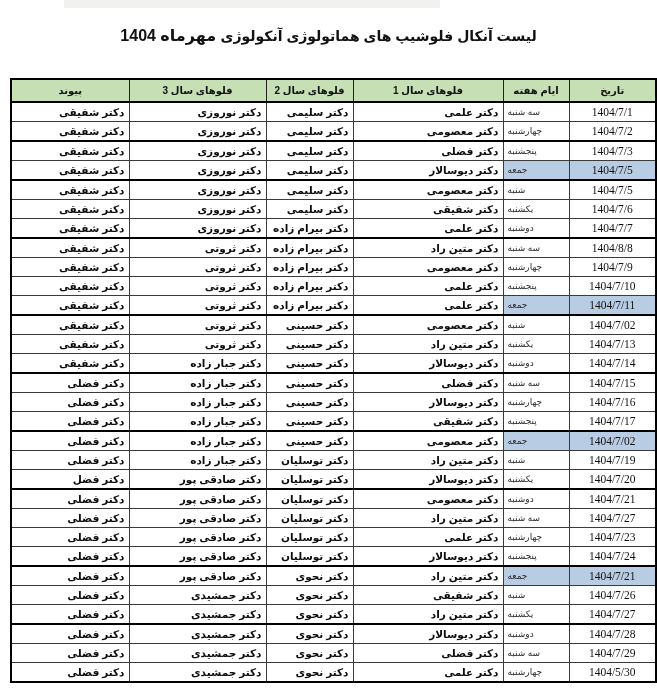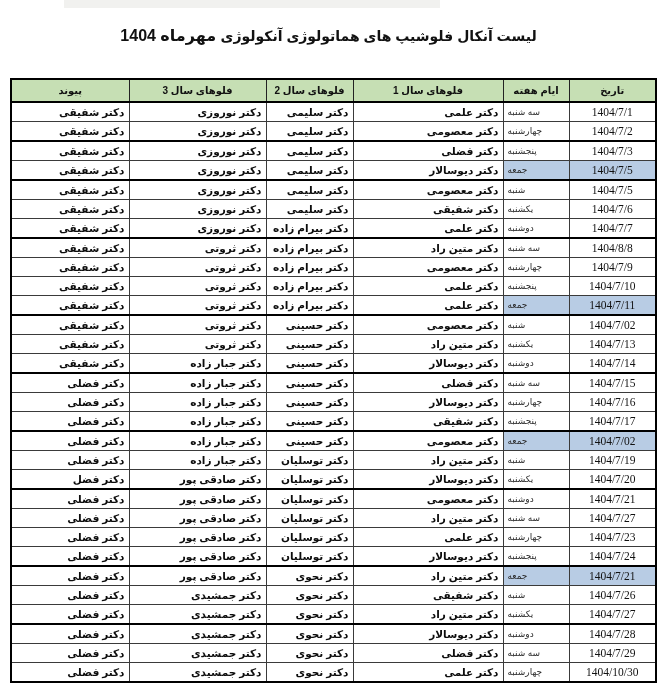--- a/index.html
+++ b/index.html
@@ -303,21 +303,21 @@
       </tr>
       <tr>
         <td class="c-date">1404/7/29</td>
         <td class="c-wd">سه شنبه</td>
         <td class="c-n">دکتر فضلی</td>
         <td class="c-n">دکتر نحوی</td>
         <td class="c-n">دکتر جمشیدی</td>
         <td class="c-n c-t">دکتر فضلی</td>
       </tr>
       <tr>
-        <td class="c-date">1404/10/30</td>
+        <td class="c-date">1404/5/30</td>
         <td class="c-wd">چهارشنبه</td>
         <td class="c-n">دکتر علمی</td>
         <td class="c-n">دکتر نحوی</td>
         <td class="c-n">دکتر جمشیدی</td>
         <td class="c-n c-t">دکتر فضلی</td>
       </tr>
     </tbody>
 </table>
 
 </body></html>

